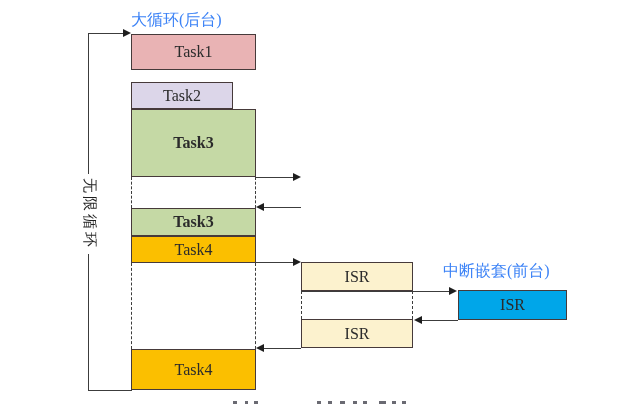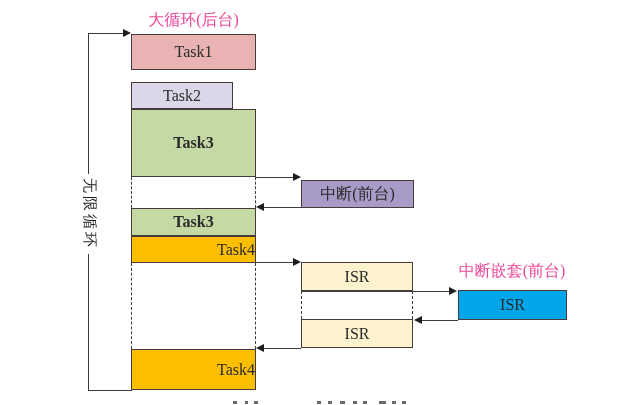--- a/index.html
+++ b/index.html
@@ -14,36 +14,36 @@
   .box{
     position:absolute;
     box-sizing:border-box;
     border:1px solid #463a3a;
     display:flex;align-items:center;justify-content:center;
     font-size:16px;color:#2b2b2b;
   }
   .c-task1{background:#E9B3B4;}
   .c-task2{background:#DCD6E9;}
   .c-task3{background:#C5D9A5;font-weight:bold;}
-  .c-task4{background:#FBBF00;justify-content:flex-end;}
+  .c-task4{background:#FBBF00;}
   .c-int  {background:#A89BC8;}
   .c-isr  {background:#FCF2CE;}
   .c-isrn {background:#00A6E9;}
   .hline{position:absolute;height:0;border-top:1px solid #3c3c3c;}
   .vline{position:absolute;width:0;border-left:1px solid #3c3c3c;}
   .vdash{position:absolute;width:0;border-left:1px dashed #3c3c3c;}
   .ah-r{position:absolute;width:0;height:0;
         border-left:8px solid #1e1e1e;
         border-top:4px solid transparent;border-bottom:4px solid transparent;}
   .ah-l{position:absolute;width:0;height:0;
         border-right:8px solid #1e1e1e;
         border-top:4px solid transparent;border-bottom:4px solid transparent;}
   .diagram-label{
-    position:absolute;font-size:16px;color:#ec4899;
-    text-align:center;white-space:nowrap;
+    position:absolute;font-size:16px;color:#3b82f6;
+    white-space:nowrap;
   }
   .vertical-label{
     position:absolute;font-size:15px;color:#1f1f1f;white-space:nowrap;
     transform:translate(-50%,-50%) rotate(90deg);
     letter-spacing:3px;
   }
   .cap-frag{position:absolute;height:3px;background:#6a6a72;top:401px;}
 </style>
 </head>
 <body>
@@ -79,23 +79,20 @@
     <span>Task4</span>
   </div>
 
   <div class="vdash" style="left:131px;top:263px;height:86px;"></div>
   <div class="vdash" style="left:255px;top:263px;height:86px;"></div>
 
   <div class="box c-task4" style="left:131px;top:349px;width:125px;height:41px;">
     <span>Task4</span>
   </div>
 
-  <div class="box c-int" style="left:301px;top:180px;width:113px;height:28px;">
-    <span>中断(前台)</span>
-  </div>
 
   <div class="box c-isr" style="left:301px;top:262px;width:112px;height:29px;">
     <span>ISR</span>
   </div>
   <div class="vdash" style="left:301px;top:291px;height:28px;"></div>
   <div class="vdash" style="left:412px;top:291px;height:28px;"></div>
   <div class="box c-isr" style="left:301px;top:319px;width:112px;height:29px;">
     <span>ISR</span>
   </div>
 

